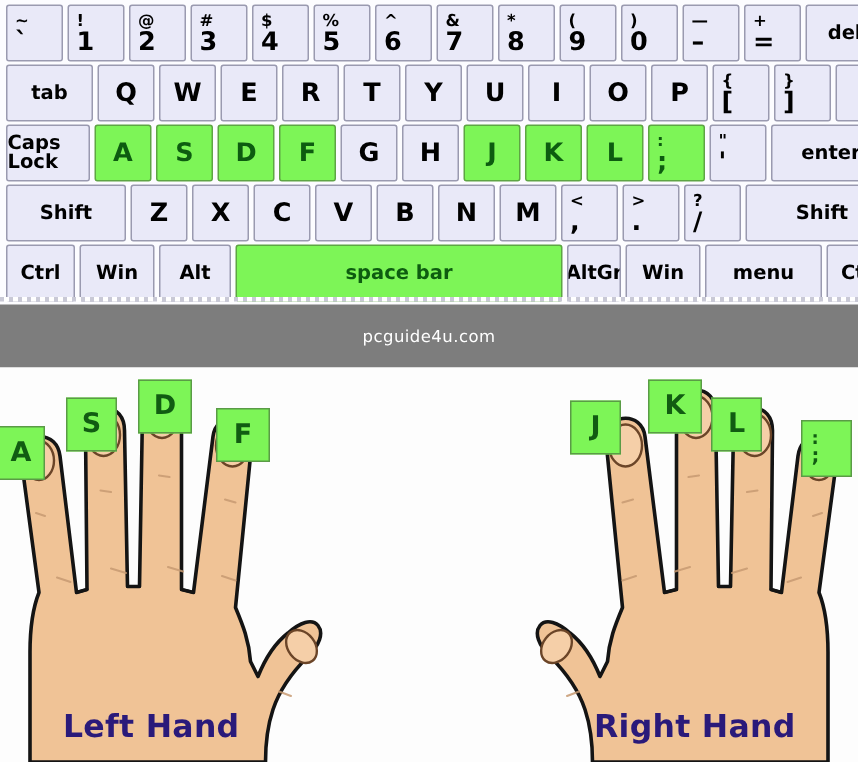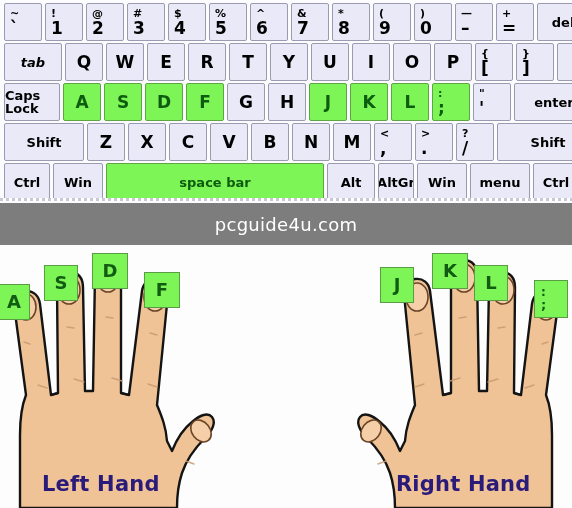--- a/index.html
+++ b/index.html
@@ -88,21 +88,21 @@
     position: absolute;
     left: 0; top: 203px;
     width: 572px; height: 42px;
     background: #7d7d7d;
     display: flex;
     align-items: center;
     justify-content: center;
   }
   #watermark-band .wm-text {
     color: #ffffff;
-    font-size: 18px;
+    font-size: 11px;
     letter-spacing: 0.3px;
     font-family: "DejaVu Sans", sans-serif;
   }
 
   
   #hands-area {
     position: absolute;
     left: 0; top: 245px;
     width: 572px; height: 263px;
     background: #fdfdfd;
@@ -199,21 +199,21 @@
         </div>
         <div class="key dual" style="width: 38px;">
           <span class="up">+</span>
           <span class="lo">=</span>
         </div>
         <div class="key word" style="width: 76px;">
           <span>delete</span>
         </div>
       </div>
       <div class="krow">
-        <div class="key word" style="width: 58px; font-style: italic;">
+        <div class="key word" style="width: 58px;">
           <span>tab</span>
         </div>
         <div class="key" style="width: 38px;">
           <span>Q</span>
         </div>
         <div class="key" style="width: 38px;">
           <span>W</span>
         </div>
         <div class="key" style="width: 38px;">
           <span>E</span>
@@ -333,33 +333,33 @@
           <span>Shift</span>
         </div>
       </div>
       <div class="krow">
         <div class="key word" style="width: 46px;">
           <span>Ctrl</span>
         </div>
         <div class="key word" style="width: 50px;">
           <span>Win</span>
         </div>
+        <div class="key word" style="width: 48px;">
+          <span>Alt</span>
+        </div>
         <div class="key word green" style="width: 218px;">
           <span>space bar</span>
         </div>
-        <div class="key word" style="width: 48px;">
-          <span>Alt</span>
-        </div>
         <div class="key word" style="width: 36px;">
           <span>AltGr</span>
         </div>
         <div class="key word" style="width: 50px;">
           <span>Win</span>
         </div>
-        <div class="key word" style="width: 60px;">
+        <div class="key word" style="width: 78px;">
           <span>menu</span>
         </div>
         <div class="key word" style="width: 46px;">
           <span>Ctrl</span>
         </div>
       </div>
     </div>
   <div class="sep-dots"></div>
 
   <div id="watermark-band">

